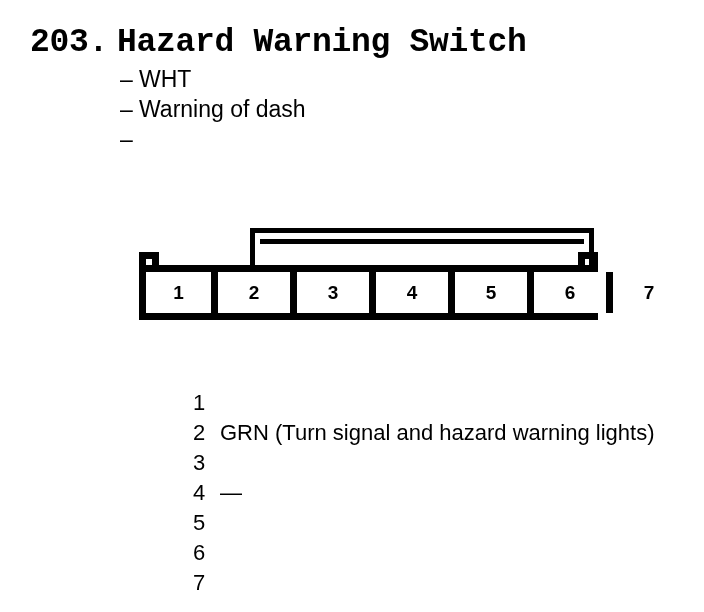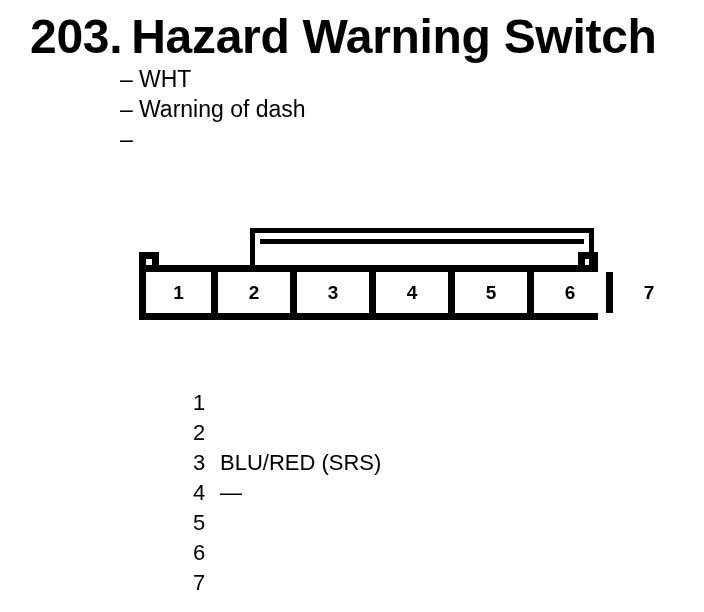--- a/index.html
+++ b/index.html
@@ -20,26 +20,27 @@
   
   #header-block {
     position: absolute;
     left: 0;
     top: 0;
     width: 704px;
   }
   #page-title {
     position: absolute;
     left: 30px;
-    top: 13px;
-    font-size: 48px;
+    top: 26px;
+    font-size: 33px;
     font-weight: bold;
     letter-spacing: -0.3px;
     white-space: nowrap;
     line-height: 1;
+    font-family: Liberation Mono, monospace;
   }
   #title-number {
     display: inline;
   }
   #title-text {
     display: inline;
     margin-left: 9px;
   }
 
   #attribute-list {
@@ -263,25 +264,25 @@
 </div>
 
 <div id="pin-legend">
 
   <div class="legend-row">
     <span class="legend-num">1</span>
   </div>
 
   <div class="legend-row">
     <span class="legend-num">2</span>
+    <span class="legend-desc">GRN (Turn signal and hazard warning lights)</span>
   </div>
 
   <div class="legend-row">
     <span class="legend-num">3</span>
-    <span class="legend-desc">BLU/RED (SRS)</span>
   </div>
 
   <div class="legend-row">
     <span class="legend-num">4</span>
     <span class="legend-desc">—</span>
   </div>
 
   <div class="legend-row">
     <span class="legend-num">5</span>
   </div>

